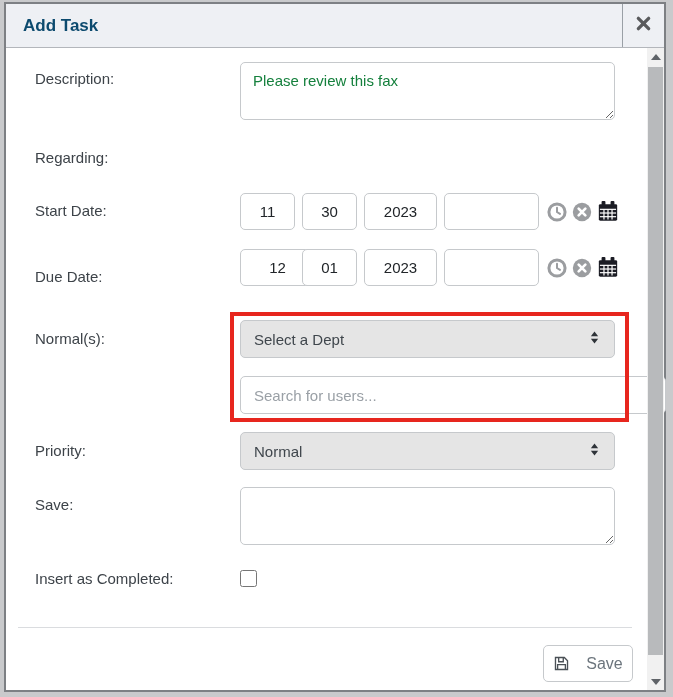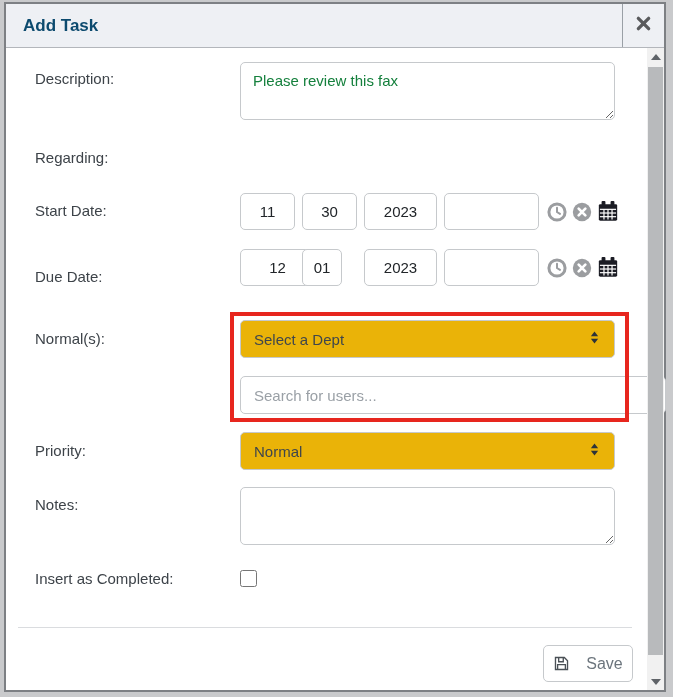--- a/index.html
+++ b/index.html
@@ -46,21 +46,21 @@
   }
   .datebox {
     position:absolute; height:37px;
     border:1px solid #c6c9cc; border-radius:5px;
     text-align:center; font-family:"Liberation Sans",sans-serif;
     font-size:15px; color:#212529; background:#fff; outline:none;
   }
   .icon-btn { position:absolute; width:20px; height:20px; cursor:pointer; }
   .fakeselect {
     position:absolute; left:234px; width:375px; height:38px;
-    border:1px solid #c6c9cc; border-radius:5px; background:#eab308;
+    border:1px solid #c6c9cc; border-radius:5px; background:#e5e5e5;
     display:flex; align-items:center; justify-content:space-between;
     padding:0 13px; font-size:15px; color:#3f464c; cursor:pointer;
   }
   .search-wrap {
     position:absolute; left:234px; width:426px; height:38px;
   }
   .search-input {
     width:100%; height:100%;
     border:1px solid #c6c9cc; border-radius:5px;
     padding:0 13px; font-family:"Liberation Sans",sans-serif;
@@ -163,21 +163,21 @@
           <path d="M3.2 18.2 H20.8"></path>
           <path d="M7.6 10.2 V21.4"></path>
           <path d="M12 10.2 V21.4"></path>
           <path d="M16.4 10.2 V21.4"></path>
         </g>
       </svg>
   </span>
 
   <div class="lbl" style="top:264px">Due Date:</div>
   <input class="datebox" style="left: 234px; top: 245px; width: 75px;" value="12">
-  <input class="datebox" style="left: 296px; top: 245px; width: 40px;" value="01">
+  <input class="datebox" style="left: 296px; top: 245px; width: 55px;" value="01">
   <input class="datebox" style="left: 358px; top: 245px; width: 73px;" value="2023">
   <input class="datebox" style="left: 438px; top: 245px; width: 95px;" value="">
   <span class="icon-btn" style="left:541px; top:254px">
     <svg width="20" height="20" viewBox="0 0 24 24">
         <circle cx="12" cy="12" r="9.7" fill="#fff" stroke="#9b9da0" stroke-width="3.6"></circle>
         <path d="M12 6.8 V12 L15.6 14.2" stroke="#9b9da0" stroke-width="2.4" fill="none" stroke-linecap="round"></path>
       </svg>
   </span>
   <span class="icon-btn" style="left:566px; top:254px">
     <svg width="20" height="20" viewBox="0 0 24 24">
@@ -221,21 +221,21 @@
   <div class="fakeselect" style="top:428px">
     <span>Normal</span>
     <span>
       <svg width="13" height="15" viewBox="0 0 16 18">
           <path d="M8 1.5 L12.5 7.5 H3.5 Z" fill="#2e3338"></path>
           <path d="M8 16.5 L3.5 10.5 H12.5 Z" fill="#2e3338"></path>
         </svg>
     </span>
   </div>
 
-  <div class="lbl" style="top:492px">Notes:</div>
+  <div class="lbl" style="top:492px">Save:</div>
   <textarea class="txtarea" style="top: 483px;"></textarea>
 
   <div class="lbl" style="top:566px">Insert as Completed:</div>
   <input type="checkbox" class="checkbox" style="">
 
   <div class="divider"></div>
   <button class="save-btn">
     <span style="display:flex">
       <svg width="17" height="17" viewBox="0 0 24 24" fill="none" stroke="#4a5056" stroke-width="1.9">
           <path d="M3.5 3.5 H16 L20.5 8 V20.5 H3.5 Z"></path>

